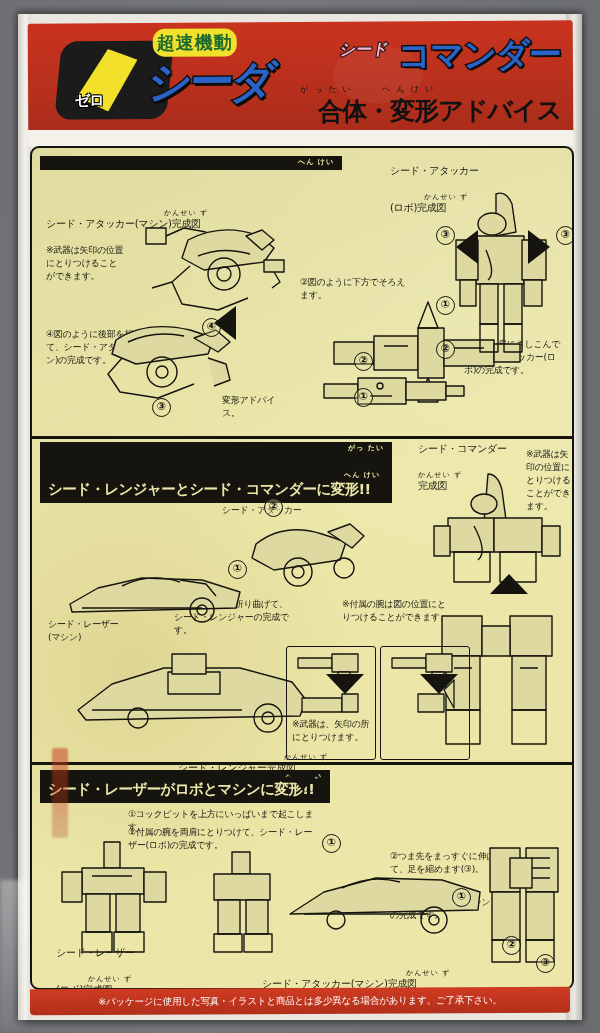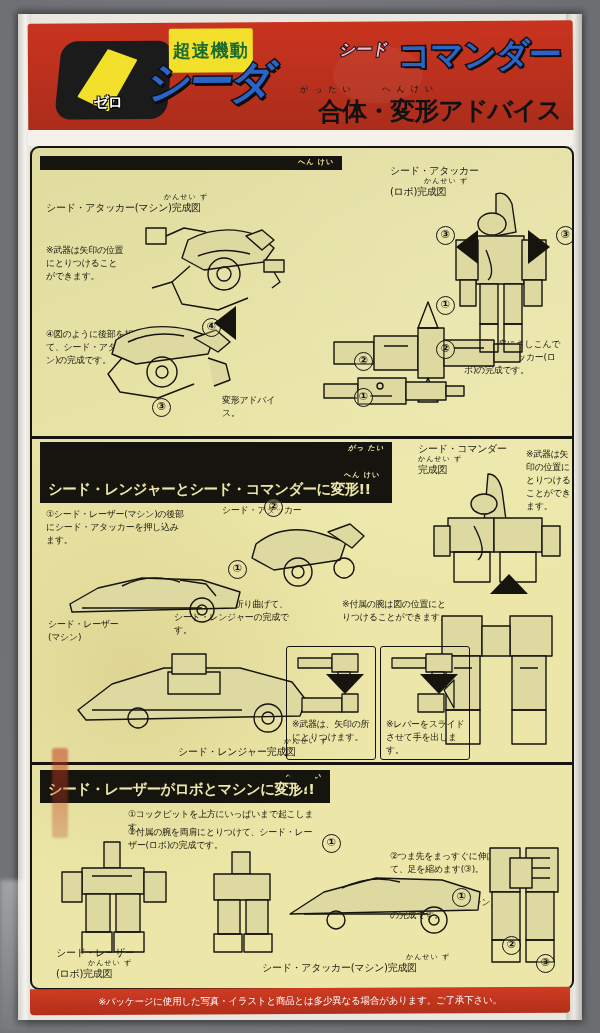--- a/index.html
+++ b/index.html
@@ -26,29 +26,29 @@
   .hdr-sheen{position:absolute;right:150px;top:24px;width:90px;height:58px;
         border-radius:50%;background:rgba(255,255,255,.05);}
 
   .logo-badge{position:absolute;left:30px;top:18px;width:112px;height:78px;
         background:#1b1b1b;border-radius:16px;transform:skewX(-6deg);}
   .logo-diamond{position:absolute;left:52px;top:26px;width:54px;height:62px;
         background:#f2e02a;transform:skewX(-8deg) rotate(2deg);
         clip-path:polygon(42% 0,100% 16%,62% 100%,0 78%);}
   .logo-zero{position:absolute;left:28px;top:66px;width:66px;height:26px;
         color:#fff;font-weight:bold;font-size:15px;letter-spacing:-1px;
-        text-align:right;line-height:26px;
-        text-shadow:1px 1px 0 #000,-1px 1px 0 #000,1px -1px 0 #000,-1px -1px 0 #000;}
+        text-align:center;line-height:26px;
+        text-shadow:1px 1px 0 #000,-1px 1px 0 #000,1px -1px 0 #000,-1px -1px 0 #000;font-family:Liberation Mono, monospace;}
   .logo-word{position:absolute;left:120px;top:30px;font-size:44px;font-weight:bold;
         color:#2a64c8;letter-spacing:-3px;
         -webkit-text-stroke:3px #111;paint-order:stroke fill;
         text-shadow:2px 3px 0 #0c0c0c;transform:skewX(-8deg);white-space:nowrap;}
-  .logo-kanji{position:absolute;left:141px;top:6px;padding:10px 4px;
+  .logo-kanji{position:absolute;left:125px;top:6px;padding:2px 4px;
         background:#f2e02a;color:#1b6b2e;font-size:18px;font-weight:bold;
-        letter-spacing:1px;border-radius:2px;white-space:nowrap;}
+        letter-spacing:1px;border-radius:12px;white-space:nowrap;}
 
   .hdr-right{position:absolute;right:12px;top:12px;width:300px;text-align:right;}
   .hdr-seed{display:inline-block;color:#f7b7d2;font-size:16px;font-weight:bold;
         -webkit-text-stroke:2px #111;paint-order:stroke fill;transform:skewX(-10deg);
         letter-spacing:0px;vertical-align:top;margin-top:6px;margin-right:4px;}
   .hdr-commander{display:inline-block;color:#2a64c8;font-size:33px;font-weight:bold;
         -webkit-text-stroke:3px #111;paint-order:stroke fill;letter-spacing:-1px;
         text-shadow:2px 2px 0 #0d0d0d;}
   .hdr-sub-r{position:absolute;right:12px;top:62px;text-align:right;width:300px;}
   .ruby-line{font-size:8px;color:#111;letter-spacing:6px;margin-right:122px;}
@@ -64,21 +64,21 @@
   .panel-grain{position:absolute;inset:0;
         background:radial-gradient(circle at 18% 62%, rgba(150,120,40,.16), rgba(0,0,0,0) 34%),
                    radial-gradient(circle at 80% 18%, rgba(255,255,255,.12), rgba(0,0,0,0) 40%),
                    linear-gradient(160deg, rgba(0,0,0,.05), rgba(0,0,0,0) 45%);
         pointer-events:none;}
 
   .sectitle{position:absolute;background:#15140e;color:#ece7a8;
         font-size:14.5px;font-weight:bold;padding:3px 8px 4px 8px;
         letter-spacing:-.6px;white-space:nowrap;line-height:19px;}
   .ruby{font-size:7px;letter-spacing:1px;display:block;line-height:7px;color:#ece7a8;}
-  .rubyk{font-size:7px;letter-spacing:1px;display:block;line-height:7px;color:#15140e;}
+  .rubyk{font-size:7px;letter-spacing:1px;display:block;line-height:7px;color:#15140e;margin-top:16px;}
 
   .cap{position:absolute;color:#1b1a12;font-size:10px;line-height:14px;
         letter-spacing:-.3px;}
   .cap.sm{font-size:9px;line-height:13px;}
 
   .divider{position:absolute;left:0;width:540px;height:3px;background:#15140e;}
 
   
   .art{position:absolute;}
   .art svg{display:block;}
@@ -159,20 +159,21 @@
     <div class="cap" style="left:358px;top:16px;width:120px;">
       <span>シード・アタッカー</span>
       <span class="rubyk" style="margin-left:34px;">かんせい ず</span>
       <span>(ロボ)完成図</span>
     </div>
 
     <div class="cap sm" style="left:14px;top:96px;width:80px;">※武器は矢印の位置にとりつけることができます。</div>
     <div class="cap sm" style="left:14px;top:180px;width:120px;">④図のように後部を折り曲げて、シード・アタッカー(マシン)の完成です。</div>
     <div class="cap sm" style="left:190px;top:246px;width:70px;">変形アドバイス。</div>
 
+    <div class="cap sm" style="left:268px;top:128px;width:110px;">②図のように下方でそろえます。</div>
     <div class="cap sm" style="left:432px;top:190px;width:100px;">③武器を肩にさしこんでシード・アタッカー(ロボ)の完成です。</div>
 
     <div class="art" style="left:96px;top:62px;">
       <svg width="170" height="110" viewBox="0 0 170 110">
         <g fill="none" stroke="#15140e" stroke-width="1.4" stroke-linejoin="round">
           <path d="M18 18 h20 v16 h-20 z"></path>
           <path d="M38 26 l18 -8 22 4"></path>
           <path d="M60 30 q34 -18 72 -4 l14 12 -10 14 -60 8 -22 -12 z" fill="#ded9a0"></path>
           <path d="M70 46 q24 -10 52 -2"></path>
           <path d="M118 26 l16 -6 12 10 -12 10z" fill="#ded9a0"></path>
@@ -255,34 +256,33 @@
     <div class="circnum" style="left:170px;top:170px;">④</div>
     <div class="circnum" style="left:120px;top:250px;">③</div>
 
     <div class="bigarrow barrow-left" style="left:182px;top:158px;"></div>
     <div class="bigarrow barrow-right" style="left:424px;top:82px;transform:scaleX(-1);"></div>
     <div class="bigarrow barrow-left" style="left:496px;top:82px;transform:scaleX(-1);"></div>
 
     <div class="divider" style="top:288px;"></div>
 
     <div class="sectitle" style="left:8px;top:294px;line-height:20px;">
-      <span class="ruby" style="margin-left:300px;font-style:italic;">がっ たい</span>
+      <span class="ruby" style="margin-left:300px;">がっ たい</span>
       <br>
       <span class="ruby" style="margin-left:296px;">へん けい</span>
       <span>シード・レンジャーとシード・コマンダーに変形!!</span>
     </div>
 
     <div class="cap" style="left:386px;top:294px;width:110px;">
       <span>シード・コマンダー</span>
       <span class="rubyk">かんせい ず</span>
       <span>完成図</span>
     </div>
 
     <div class="cap sm" style="left:494px;top:300px;width:46px;">※武器は矢印の位置にとりつけることができます。</div>
-    <div class="cap sm" style="left:14px;top:360px;width:140px;">①シード・レーザー(マシン)の後部にシード・アタッカーを押し込みます。</div>
     <div class="cap sm" style="left:142px;top:450px;width:120px;">②矢印のように折り曲げて、シード・レンジャーの完成です。</div>
     <div class="cap sm" style="left:310px;top:450px;width:112px;">※付属の腕は図の位置にとりつけることができます。</div>
 
     <div class="cap sm" style="left:16px;top:470px;width:80px;">シード・レーザー(マシン)</div>
     <div class="cap sm" style="left:190px;top:356px;width:80px;">シード・アタッカー</div>
 
     <div class="cap" style="left:146px;top:590px;">
       <span class="rubyk" style="margin-left:106px;">かんせい ず</span>
       <span>シード・レンジャー完成図</span>
     </div>
@@ -351,21 +351,20 @@
           <path d="M76 46 h34 v54 h-34z" fill="#ded9a0"></path>
           <path d="M10 100 h34 v34 h-34z M76 100 h34 v34 h-34z"></path>
           <path d="M18 58 h18 M84 58 h18"></path>
         </g>
       </svg>
     </div>
 
     <div class="subbox" style="left:254px;top:498px;width:88px;height:112px;"></div>
     <div class="subbox" style="left:348px;top:498px;width:88px;height:112px;"></div>
     <div class="cap sm" style="left:260px;top:570px;width:80px;">※武器は、矢印の所にとりつけます。</div>
-    <div class="cap sm" style="left:354px;top:570px;width:80px;">※レバーをスライドさせて手を出します。</div>
 
     <div class="art" style="left:262px;top:502px;">
       <svg width="78" height="66" viewBox="0 0 78 66">
         <g fill="none" stroke="#15140e" stroke-width="1.3" stroke-linejoin="round">
           <path d="M4 8 h34 v10 h-34z" fill="#ded9a0"></path>
           <path d="M38 4 h26 v18 h-26z" fill="#ded9a0"></path>
           <path d="M44 22 h12 v12 h-12z" fill="#ded9a0"></path>
           <path d="M8 48 h40 v14 h-40z" fill="#ded9a0"></path>
           <path d="M48 44 h16 v18 h-16z" fill="#ded9a0"></path>
         </g>

